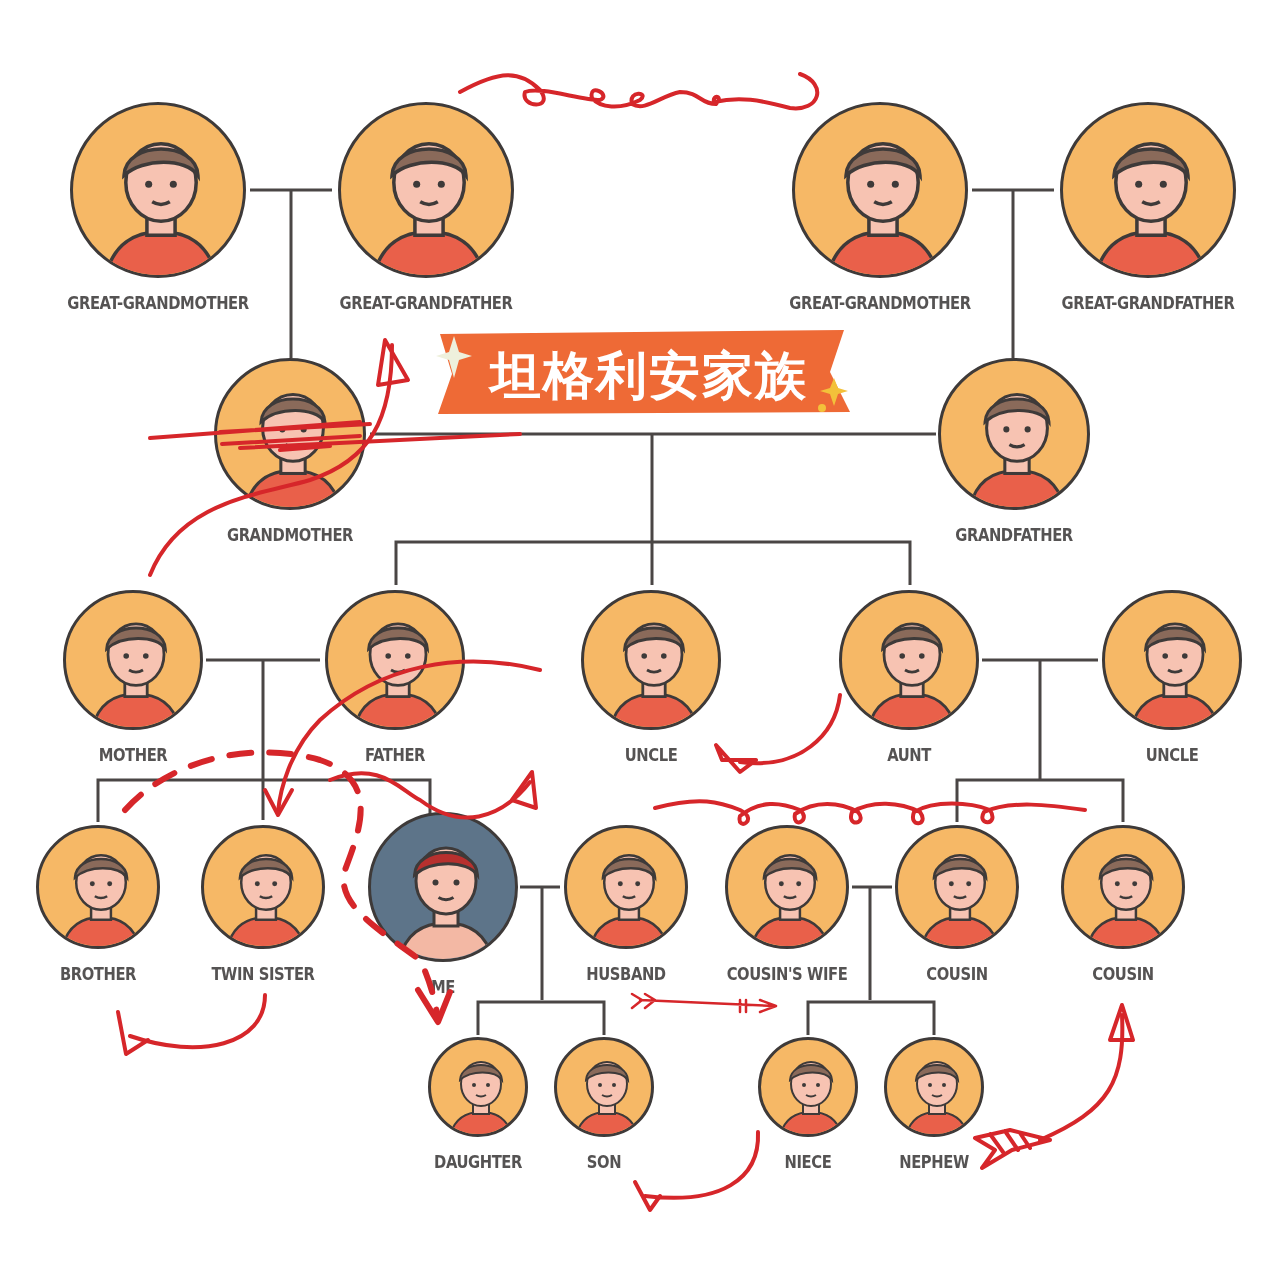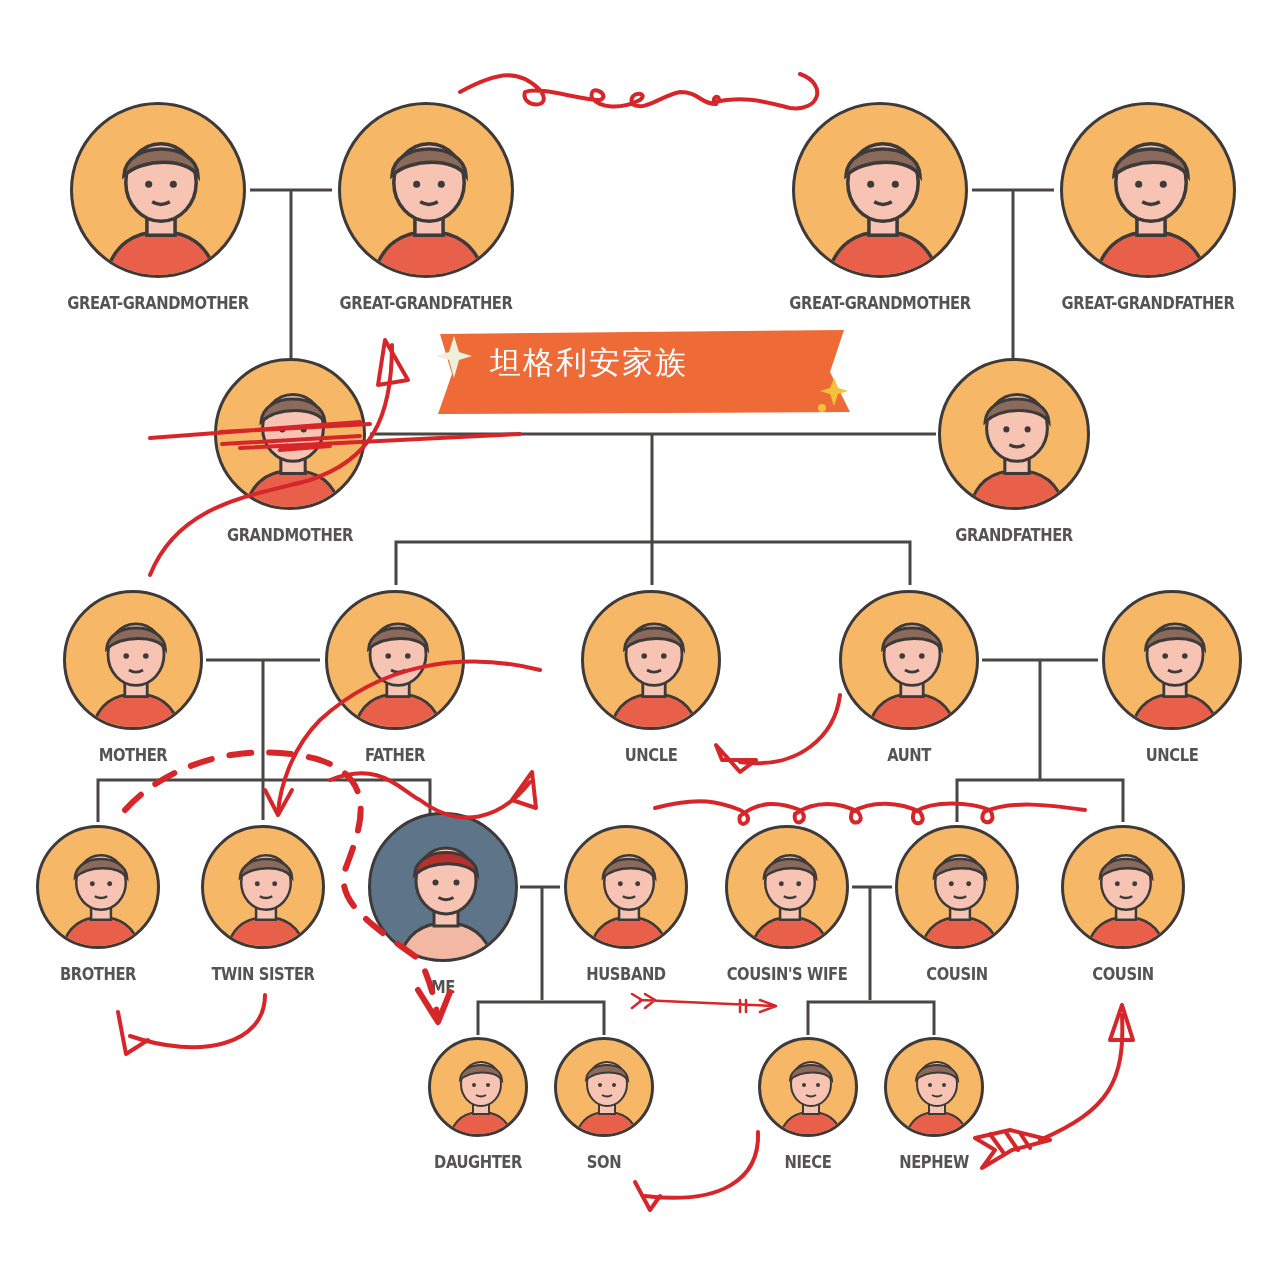--- a/index.html
+++ b/index.html
@@ -4,21 +4,21 @@
 <style>
   html,body{margin:0;padding:0;background:#fff;}
   body{width:1280px;height:1280px;position:relative;overflow:hidden;font-family:"Liberation Sans",sans-serif;}
   #stage{position:absolute;left:0;top:0;width:1280px;height:1280px;}
   .lines{position:absolute;left:0;top:0;}
   .node{position:absolute;}
   .avatar{position:absolute;border-radius:50%;background:#f6b866;border:3px solid #3e3a39;box-sizing:border-box;overflow:hidden;}
   .avatar.me{background:#5d7489;}
   .label{position:absolute;text-align:center;width:240px;font-family:"DejaVu Sans",sans-serif;font-weight:bold;font-size:18px;letter-spacing:-0.5px;color:#555353;transform:scaleX(0.82);transform-origin:center;}
   .banner{position:absolute;left:432px;top:328px;width:420px;height:88px;}
-  .banner-text{position:absolute;left:490px;top:342px;width:330px;font-family:"DejaVu Sans",sans-serif;font-weight:normal;font-size:31px;color:#fff;letter-spacing:2px;white-space:nowrap;}
+  .banner-text{position:absolute;left:490px;top:342px;width:330px;font-family:"DejaVu Sans",sans-serif;font-weight:bold;font-size:51px;color:#fff;letter-spacing:2px;white-space:nowrap;}
   .overlay{position:absolute;left:0;top:0;pointer-events:none;}
 </style>
 </head>
 <body>
 
 <div id="stage">
 
   <svg class="lines" width="1280" height="1280">
     <g stroke="#4a4645" stroke-width="3" fill="none">
 

